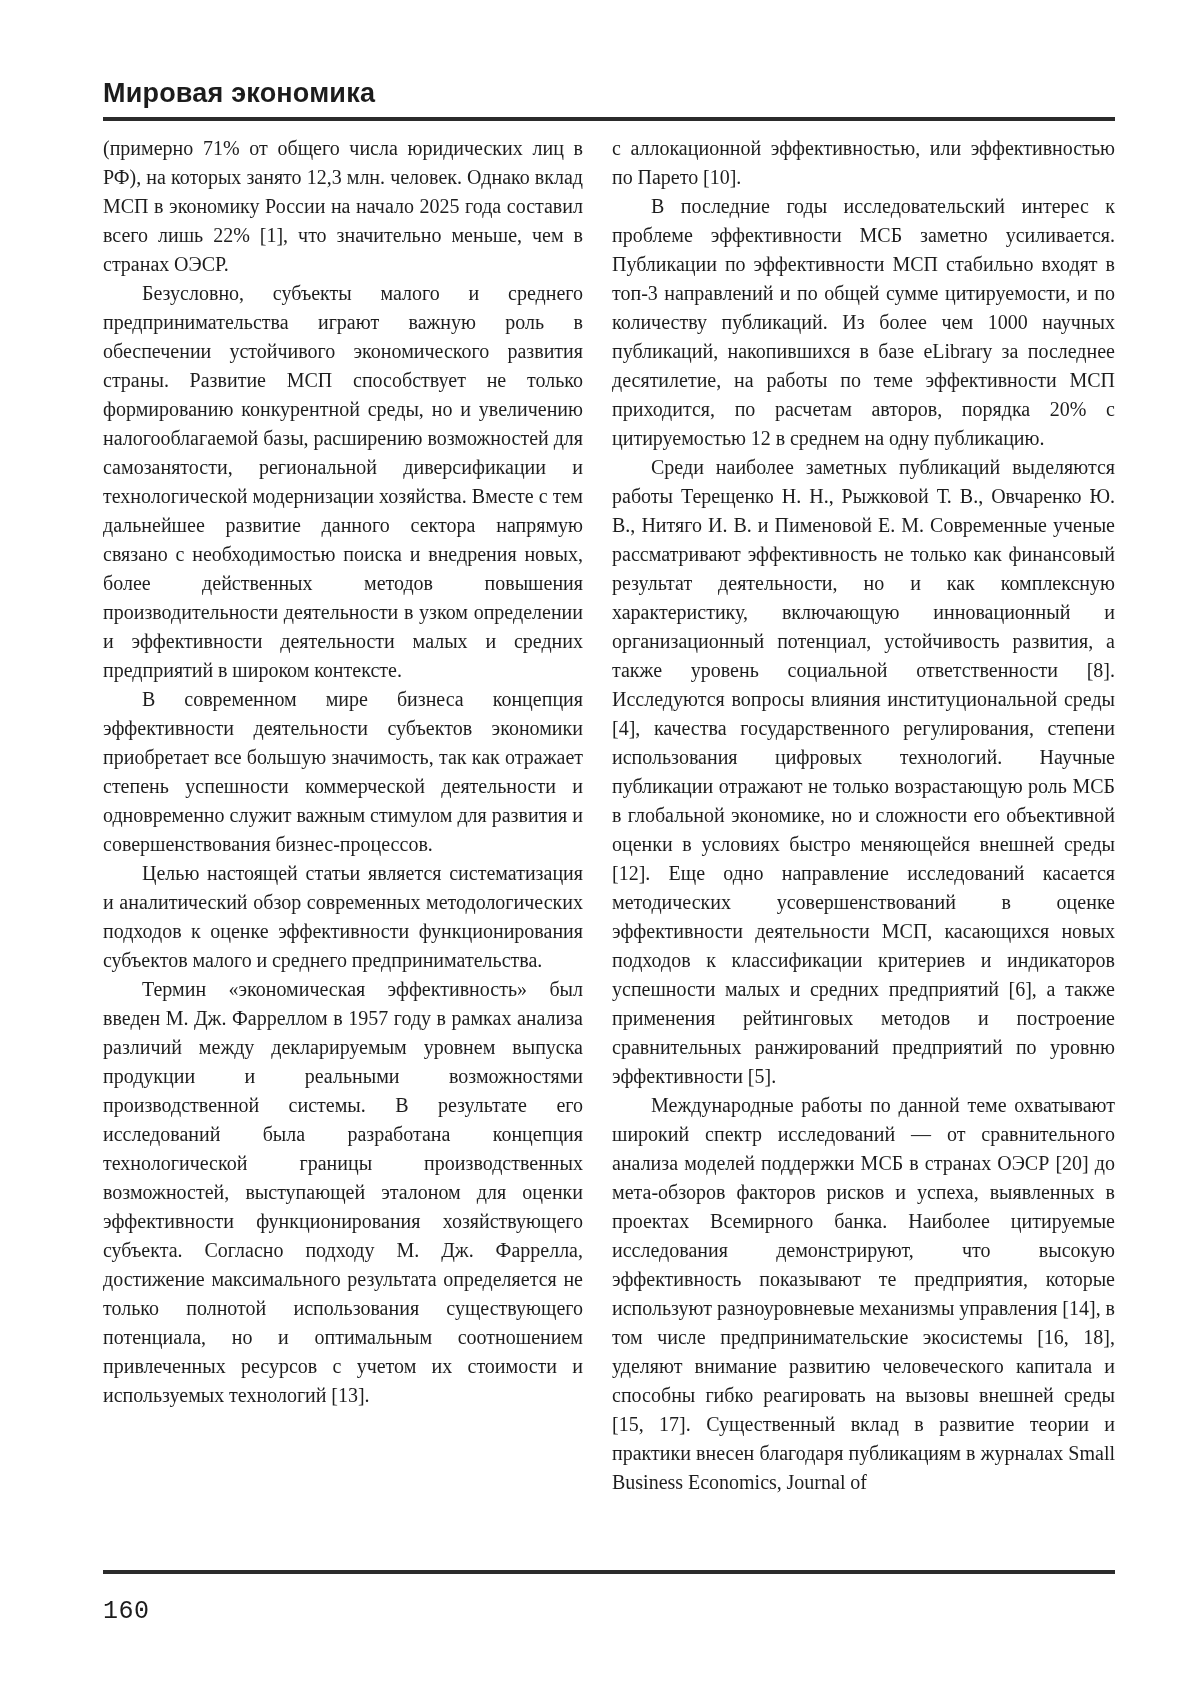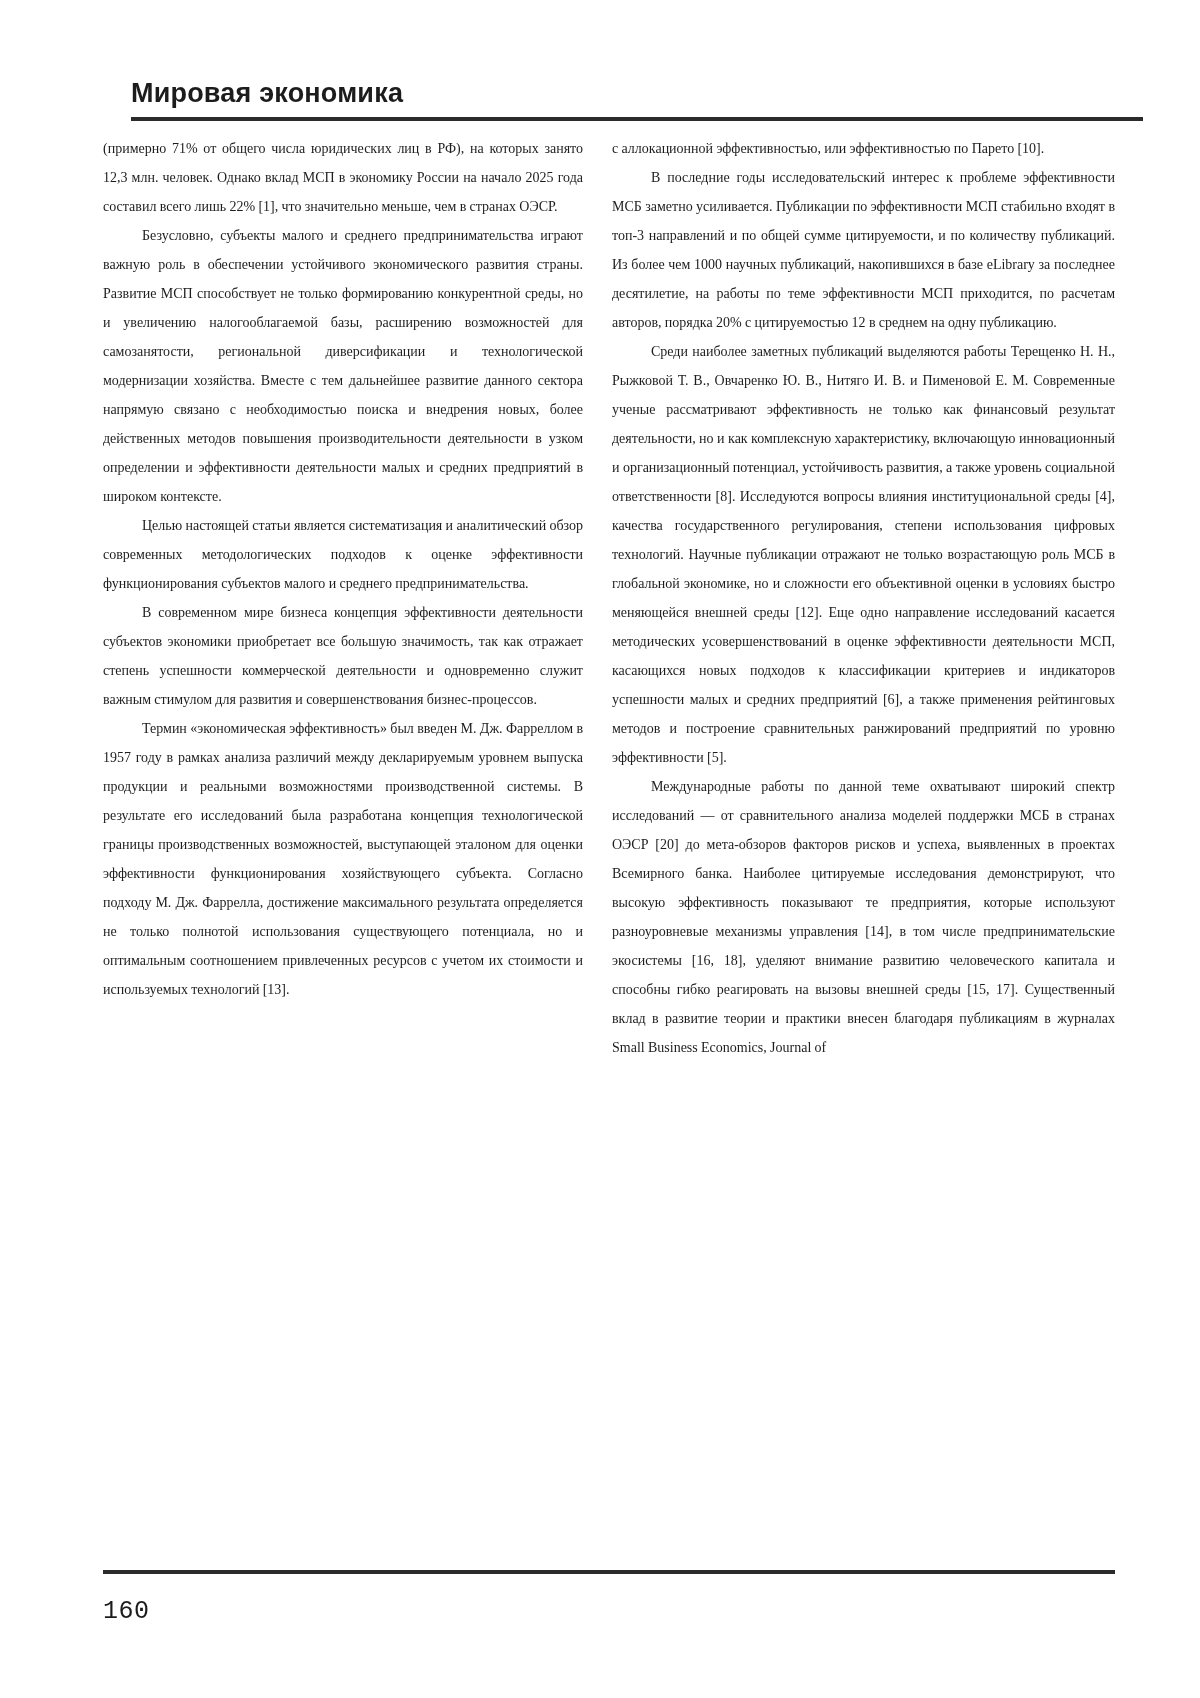--- a/index.html
+++ b/index.html
@@ -6,21 +6,21 @@
   .page{
     position:relative;
     width:1200px;height:1698px;
     background:#ffffff;
     margin:0 auto;
     overflow:hidden;
     color:#1f1f1f;
   }
   
   .running-head{
-    position:absolute;left:103px;top:78px;width:1012px;margin-left:28px;
+    position:absolute;left:103px;top:78px;width:1012px;
   }
   .running-head-title{
     font-family:"Liberation Sans","DejaVu Sans",sans-serif;
     font-weight:bold;
     font-size:27px;
     line-height:30px;
     color:#1c1c1c;
     letter-spacing:0.2px;
   }
   .rule{
@@ -28,21 +28,21 @@
   }
   .head-rule{margin-top:9px;}
   
   .content{
     position:absolute;left:103px;top:134px;width:1012px;height:1388px;
     display:flex;justify-content:space-between;
     overflow:hidden;
   }
   .col{
     font-family:"Liberation Serif","DejaVu Serif",serif;
-    font-size:14px;
+    font-size:20px;
     line-height:29px;
     text-align:justify;
     color:#1d1d1d;
     hyphens:auto;
     -webkit-hyphens:auto;
     word-spacing:-0.2px;
   }
   .col-left{width:480px;}
   .col-right{width:503px;}
   .col p{margin:0;padding:0;}
@@ -68,22 +68,22 @@
 
   <div class="running-head">
     <div class="running-head-title">Мировая экономика</div>
     <hr class="rule head-rule" style="background: rgb(43, 43, 43);">
   </div>
 
   <div class="content">
     <div class="col col-left" style="color: rgb(29, 29, 29);">
         <p class="para">(примерно 71% от общего числа юридических лиц в РФ), на которых занято 12,3 млн. человек. Однако вклад МСП в экономику России на начало 2025 года составил всего лишь 22% [1], что значительно меньше, чем в странах ОЭСР.</p>
         <p class="para indent">Безусловно, субъекты малого и среднего предпринимательства играют важную роль в обеспечении устойчивого экономического развития страны. Развитие МСП способствует не только формированию конкурентной среды, но и увеличению налогооблагаемой базы, расширению возможностей для самозанятости, региональной диверсификации и технологической модернизации хозяйства. Вместе с тем дальнейшее развитие данного сектора напрямую связано с необходимостью поиска и внедрения новых, более действенных методов повышения производительности деятельности в узком определении и эффективности деятельности малых и средних предприятий в широком контексте.</p>
+        <p class="para indent">В современном мире бизнеса концепция эффективности деятельности субъектов экономики приобретает все большую значимость, так как отражает степень успешности коммерческой деятельности и одновременно служит важным стимулом для развития и совершенствования бизнес-процессов.</p>
         <p class="para indent">Целью настоящей статьи является систематизация и аналитический обзор современных методологических подходов к оценке эффективности функционирования субъектов малого и среднего предпринимательства.</p>
-        <p class="para indent">В современном мире бизнеса концепция эффективности деятельности субъектов экономики приобретает все большую значимость, так как отражает степень успешности коммерческой деятельности и одновременно служит важным стимулом для развития и совершенствования бизнес-процессов.</p>
         <p class="para indent">Термин «экономическая эффективность» был введен М. Дж. Фарреллом в 1957 году в рамках анализа различий между декларируемым уровнем выпуска продукции и реальными возможностями производственной системы. В результате его исследований была разработана концепция технологической границы производственных возможностей, выступающей эталоном для оценки эффективности функционирования хозяйствующего субъекта. Согласно подходу М. Дж. Фаррелла, достижение максимального результата определяется не только полнотой использования существующего потенциала, но и оптимальным соотношением привлеченных ресурсов с учетом их стоимости и используемых технологий [13].</p>
       </div>
     <div class="col col-right" style="color: rgb(29, 29, 29);">
         <p class="para">с аллокационной эффективностью, или эффективностью по Парето [10].</p>
         <p class="para indent">В последние годы исследовательский интерес к проблеме эффективности МСБ заметно усиливается. Публикации по эффективности МСП стабильно входят в топ-3 направлений и по общей сумме цитируемости, и по количеству публикаций. Из более чем 1000 научных публикаций, накопившихся в базе eLibrary за последнее десятилетие, на работы по теме эффективности МСП приходится, по расчетам авторов, порядка 20% с цитируемостью 12 в среднем на одну публикацию.</p>
         <p class="para indent">Среди наиболее заметных публикаций выделяются работы Терещенко Н. Н., Рыжковой Т. В., Овчаренко Ю. В., Нитяго И. В. и Пименовой Е. М. Современные ученые рассматривают эффективность не только как финансовый результат деятельности, но и как комплексную характеристику, включающую инновационный и организационный потенциал, устойчивость развития, а также уровень социальной ответственности [8]. Исследуются вопросы влияния институциональной среды [4], качества государственного регулирования, степени использования цифровых технологий. Научные публикации отражают не только возрастающую роль МСБ в глобальной экономике, но и сложности его объективной оценки в условиях быстро меняющейся внешней среды [12]. Еще одно направление исследований касается методических усовершенствований в оценке эффективности деятельности МСП, касающихся новых подходов к классификации критериев и индикаторов успешности малых и средних предприятий [6], а также применения рейтинговых методов и построение сравнительных ранжирований предприятий по уровню эффективности [5].</p>
         <p class="para indent">Международные работы по данной теме охватывают широкий спектр исследований — от сравнительного анализа моделей поддержки МСБ в странах ОЭСР [20] до мета-обзоров факторов рисков и успеха, выявленных в проектах Всемирного банка. Наиболее цитируемые исследования демонстрируют, что высокую эффективность показывают те предприятия, которые используют разноуровневые механизмы управления [14], в том числе предпринимательские экосистемы [16, 18], уделяют внимание развитию человеческого капитала и способны гибко реагировать на вызовы внешней среды [15, 17]. Существенный вклад в развитие теории и практики внесен благодаря публикациям в журналах Small Business Economics, Journal of</p>
       </div>
   </div>
 

